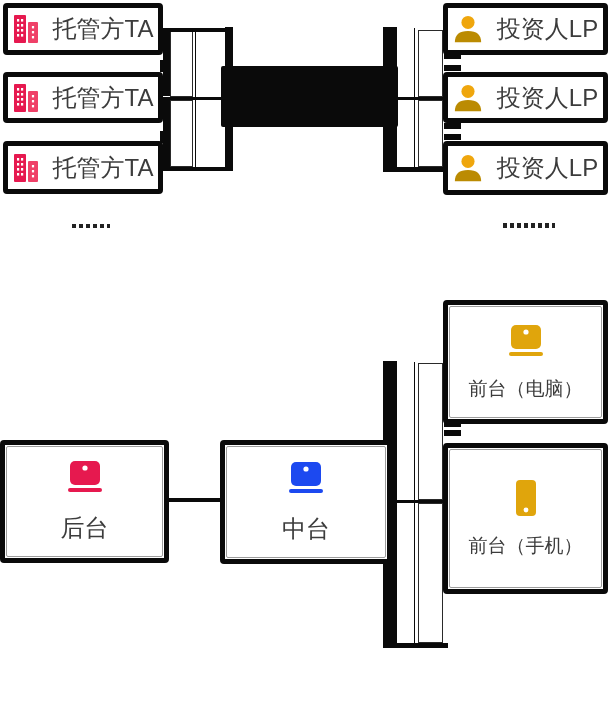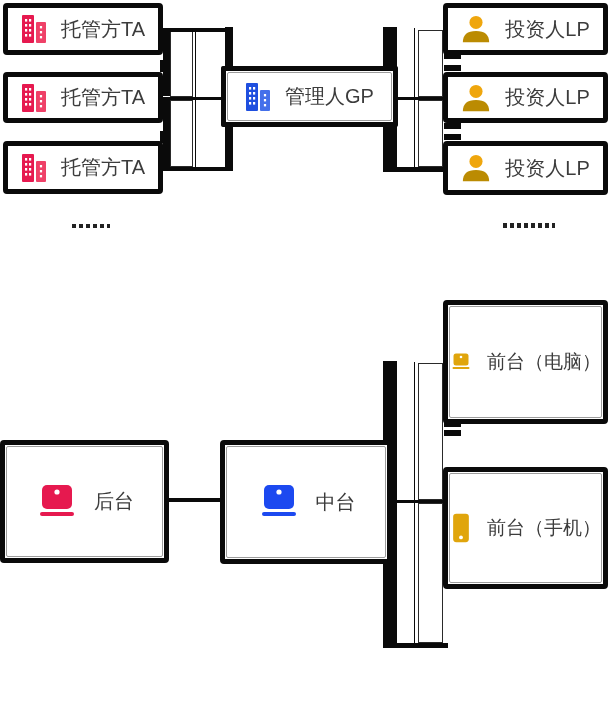--- a/index.html
+++ b/index.html
@@ -11,22 +11,22 @@
   .node {
     position:absolute; background:#fff; border:5px solid #0a0a0a;
     border-radius:4px; box-sizing:border-box;
   }
   .node-inner {
     position:absolute; inset:1px; display:flex; align-items:center;
     justify-content:center; border-radius:2px;
   }
   .node-inner.outlined { border:1px solid #9c9c9c; }
   .row-content { flex-direction:row; gap:14px; }
-  .col-content { flex-direction:row; gap:15px;text-align:center; }
-  .label { color:#3c3c3c; font-size:20px; white-space:nowrap; }
+  .col-content { flex-direction:column; gap:15px;text-align:center; }
+  .label { color:#3c3c3c; font-size:24px; white-space:nowrap; }
   .label.small { font-size:19px; }
   
   .gp-frame { position:absolute; left:221px; top:66px; width:177px; height:61px;
               background:#0a0a0a; border-radius:2px; }
   
   .ln { position:absolute; background:#0a0a0a; }
   .outline { position:absolute; background:#fff; border:1px solid #2a2a2a; box-sizing:border-box; }
   .dashes { position:absolute;
     background-image:repeating-linear-gradient(90deg,#222 0 4px, rgba(0,0,0,0) 4px 7px); }
   svg.icon { display:block; }
@@ -141,28 +141,20 @@
   <div class="node" style="left:3px;top:141px;width:160px;height:53px">
     <div class="node-inner row-content">
       <svg class="icon" width="26" height="28" style="--c1:#e6194f;--c2:#ef4168">
           <use href="#sym-building"></use>
         </svg>
       <span class="label">托管方TA</span>
     </div>
   </div>
 
   <div class="gp-frame"></div>
-  <div class="node" style="left:221px;top:66px;width:177px;height:61px">
-    <div class="node-inner outlined row-content">
-      <svg class="icon" width="26" height="28" style="--c1:#1f4fdf;--c2:#4470ea">
-          <use href="#sym-building"></use>
-        </svg>
-      <span class="label">管理人GP</span>
-    </div>
-  </div>
 
   <div class="node" style="left:443px;top:3px;width:165px;height:52px">
     <div class="node-inner row-content">
       <svg class="icon" width="30" height="30" style="--c1:#efa60d;--c2:#bb8b02">
           <use href="#sym-person"></use>
         </svg>
       <span class="label">投资人LP</span>
     </div>
   </div>
   <div class="node" style="left:443px;top:72px;width:165px;height:51px">
@@ -202,21 +194,21 @@
 
   <div class="node" style="left:443px;top:300px;width:165px;height:124px">
     <div class="node-inner outlined col-content">
       <svg class="icon" width="44" height="38" style="--c1:#e0a50c">
           <use href="#sym-laptop"></use>
         </svg>
       <span class="label small">前台（电脑）</span>
     </div>
   </div>
 
-  <div class="node" style="left:443px;top:467px;width:165px;height:122px">
+  <div class="node" style="left:443px;top:443px;width:165px;height:151px">
     <div class="node-inner outlined col-content">
       <svg class="icon" width="28" height="40" style="--c1:#e0a50c">
           <use href="#sym-phone"></use>
         </svg>
       <span class="label small">前台（手机）</span>
     </div>
   </div>
 
 
 </div>

